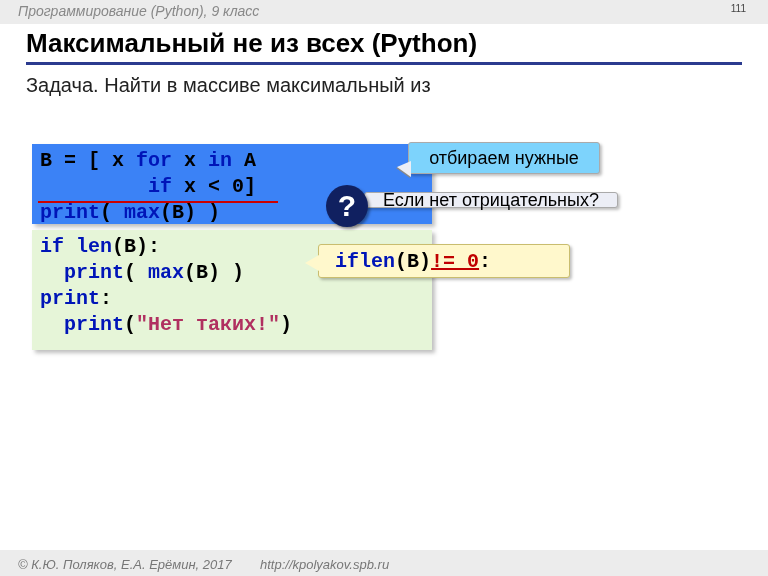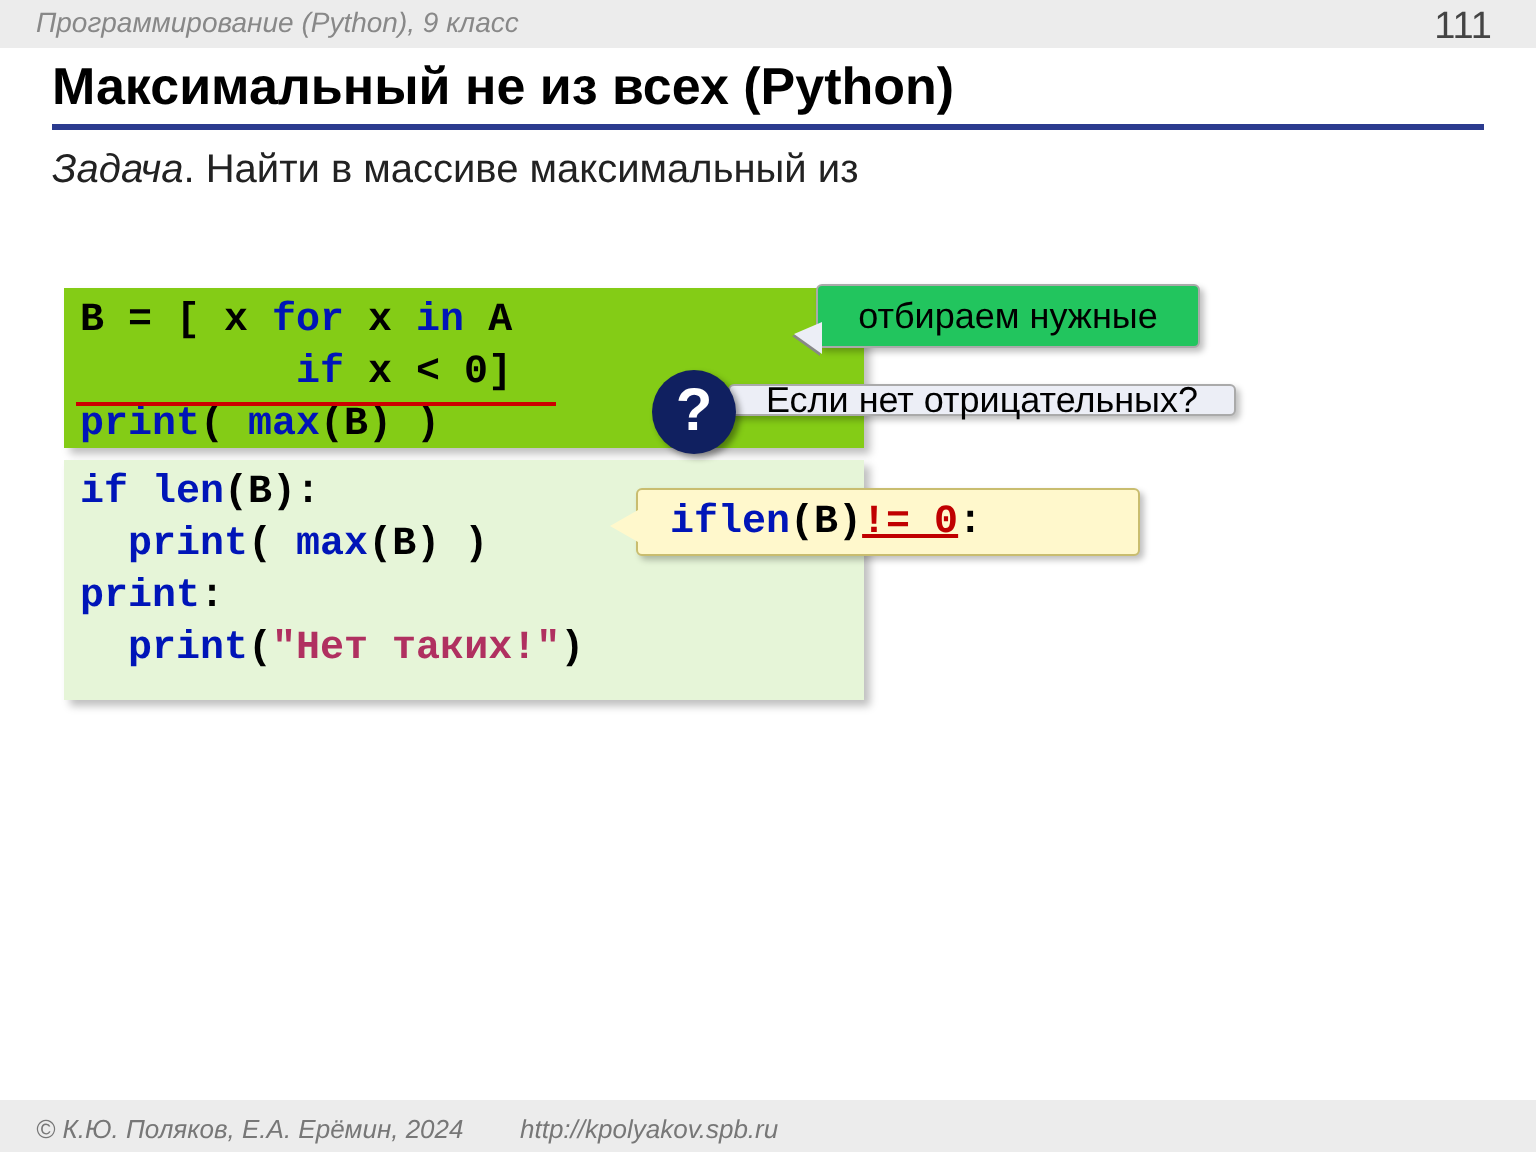--- a/index.html
+++ b/index.html
@@ -1,32 +1,32 @@
 <!DOCTYPE html>
 <html><head>
 <meta charset="utf-8">
 <style>
   * { box-sizing: border-box; margin: 0; padding: 0; }
   body { width: 768px; height: 576px; font-family: Arial, sans-serif; background: #fff; position: relative; overflow: hidden; }
   .top-strip { position: absolute; left: 0; right: 0; top: 0; height: 24px; background: #ececec; }
   .course-label { position: absolute; left: 18px; top: 3px; color: #888; font-size: 14px; font-style: italic; }
-  .page-num { position: absolute; right: 22px; top: 3px; color: #444; font-size: 19px; }
+  .page-num { position: absolute; right: 22px; top: 3px; color: #444; font-size: 10px; }
   .title { position: absolute; left: 26px; top: 28px; font-size: 26px; font-weight: bold; color: #000; }
   .title-underline { position: absolute; left: 26px; right: 26px; top: 62px; height: 3px; background: #2b3b8f; }
   .task { position: absolute; left: 26px; top: 72px; font-size: 20px; color: #222; line-height: 1.35; width: 560px; }
-  .task-label { font-style: italic; }
+  .task-label { }
   .task-line2 { padding-left: 30px; }
-  .code-box { position: absolute; left: 32px; top: 144px; width: 400px; height: 80px; background: #84cc16; box-shadow: 3px 3px 4px rgba(0,0,0,0.25); }
+  .code-box { position: absolute; left: 32px; top: 144px; width: 400px; height: 80px; background: #3b82f6; box-shadow: 3px 3px 4px rgba(0,0,0,0.25); }
   .code-box2 { position: absolute; left: 32px; top: 230px; width: 400px; height: 120px; background: #e6f5d8; box-shadow: 3px 3px 4px rgba(0,0,0,0.25); }
   .code { font-family: "Courier New", monospace; font-size: 20px; font-weight: bold; line-height: 26px; padding: 4px 8px; white-space: pre; }
   .kw { color: #0015b8; }
   .str { color: #b03060; }
   .normal { color: #000; }
   .red-strike { position: absolute; left: 38px; top: 201px; width: 240px; height: 2px; background: #c00; }
-  .callout1 { position: absolute; left: 408px; top: 142px; width: 192px; height: 32px; background: #22c55e; border: 1px solid #aaa; border-radius: 3px; box-shadow: 2px 2px 3px rgba(0,0,0,0.25); display:flex; align-items:center; justify-content:center; font-size:18px; }
+  .callout1 { position: absolute; left: 408px; top: 142px; width: 192px; height: 32px; background: #7dd3fc; border: 1px solid #aaa; border-radius: 3px; box-shadow: 2px 2px 3px rgba(0,0,0,0.25); display:flex; align-items:center; justify-content:center; font-size:18px; }
   .callout1::after { content:""; position:absolute; left:-12px; bottom:-4px; width:0;height:0; border-right:14px solid #eceef6; border-top:6px solid transparent; border-bottom:10px solid transparent; filter: drop-shadow(-1px 1px 0 #888);}
   .callout2 { position: absolute; left: 364px; top: 192px; width: 254px; height: 16px; background: #eceef6; border: 1px solid #aaa; border-radius: 3px; box-shadow: 2px 2px 3px rgba(0,0,0,0.25); display:flex; align-items:center; justify-content:center; font-size:18px; }
   .qmark { position:absolute; left: 326px; top: 185px; width: 42px; height: 42px; border-radius: 50%; background: #102060; color:#fff; font-weight:bold; font-size: 30px; display:flex; align-items:center; justify-content:center; box-shadow: 2px 2px 3px rgba(0,0,0,0.4); z-index:5;}
   .callout3 { position: absolute; left: 318px; top: 244px; width: 252px; height: 34px; background: #fff8cc; border: 1px solid #c9bd6f; border-radius: 3px; box-shadow: 2px 2px 3px rgba(0,0,0,0.25); display:flex; align-items:center; padding-left:16px; font-family: "Courier New", monospace; font-size:20px; font-weight:bold; }
   .callout3 .kw { color:#0015b8; }
   .callout3 .red { color: #c00000; text-decoration: underline; text-decoration-color:#c00000; }
   .callout3::after { content:""; position:absolute; left:-14px; top:10px; width:0;height:0; border-right:14px solid #fff8cc; border-top:8px solid transparent; border-bottom:8px solid transparent;}
   .footer { position:absolute; left:0; right:0; bottom:0; height:26px; background:#ececec; }
   .copyright { position:absolute; left:18px; bottom:4px; font-size:13px; font-style: italic; color:#777;}
   .url { position:absolute; left:260px; bottom:4px; font-size:13px; font-style: italic; color:#777;}
@@ -67,14 +67,14 @@
 <div class="callout3">
   <span class="kw">if</span>
     <span> </span>
     <span class="kw">len</span>
     <span>(B)</span>
     <span class="red">!= 0</span>
     <span>:</span>
 </div>
 
 <div class="footer"></div>
-<div class="copyright">© К.Ю. Поляков, Е.А. Ерёмин, 2024</div>
+<div class="copyright">© К.Ю. Поляков, Е.А. Ерёмин, 2017</div>
 <div class="url">http://kpolyakov.spb.ru</div>
 
 </body></html>

